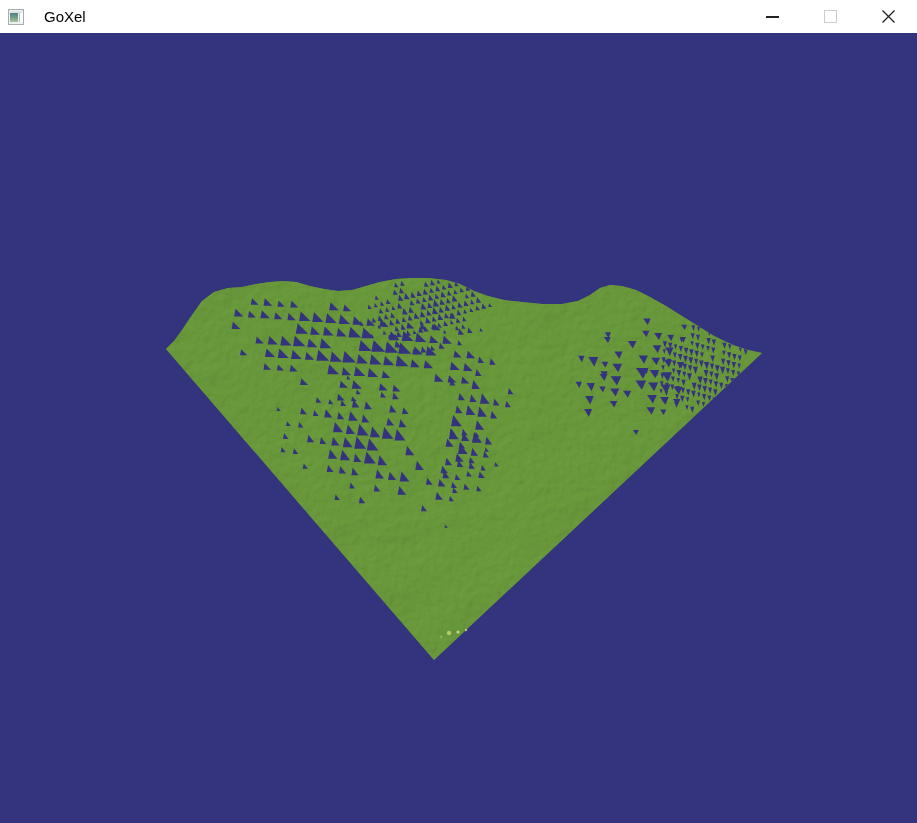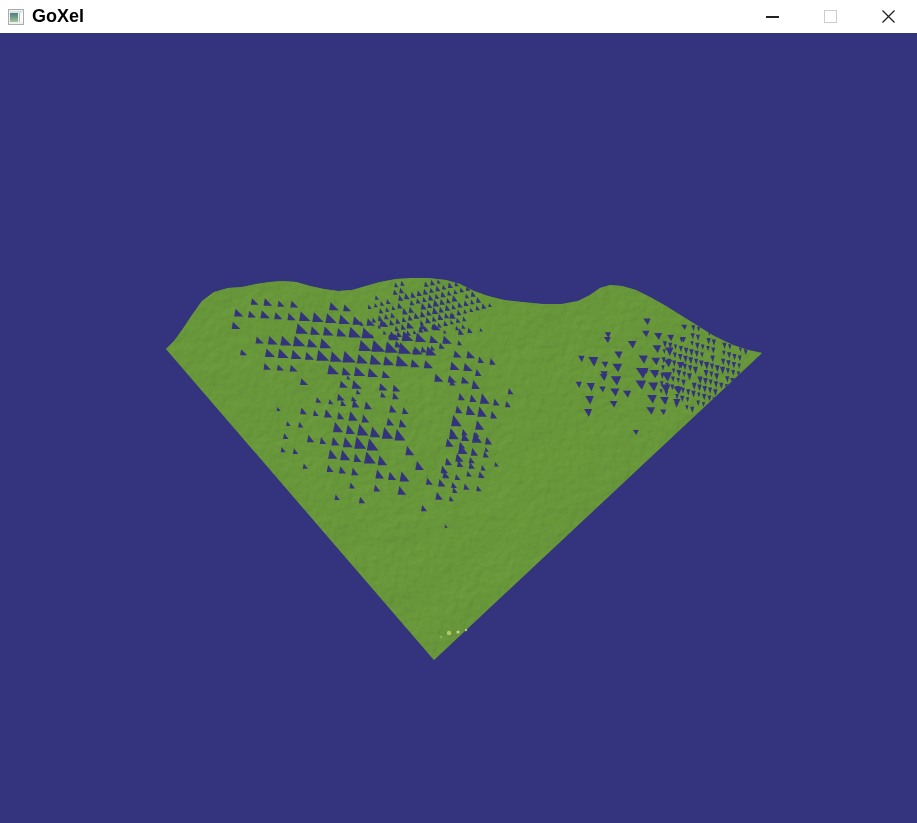--- a/index.html
+++ b/index.html
@@ -24,23 +24,22 @@
     background:linear-gradient(180deg,#4f7f86 0%,#6e9a85 45%,#a8c79b 100%);
   }
   .app-icon .bar{
     position:absolute;left:1px;top:1px;width:12px;height:2px;background:#dde3e3;
   }
   .app-icon .panel{
     position:absolute;left:10px;top:3px;width:3px;height:9px;
     background:#fbfcfc;border-left:1px solid #b5bcbc;
   }
   .title-text{
-    margin-left:8px;font-size:18px;color:#000;line-height:33px;
+    margin-left:20px;font-size:15px;color:#000;line-height:33px;
     white-space:nowrap;
-    font-weight:bold;
   }
   .controls{position:absolute;right:0;top:0;height:33px;display:flex;}
   .ctrl{
     width:58px;height:33px;border:none;background:transparent;padding:0;
     display:flex;align-items:center;justify-content:center;cursor:default;
   }
   .min-glyph{width:13px;height:2px;background:#222;}
   .max-glyph{width:11px;height:11px;border:1px solid #cdcdcd;background:transparent;}
   
   .viewport{

